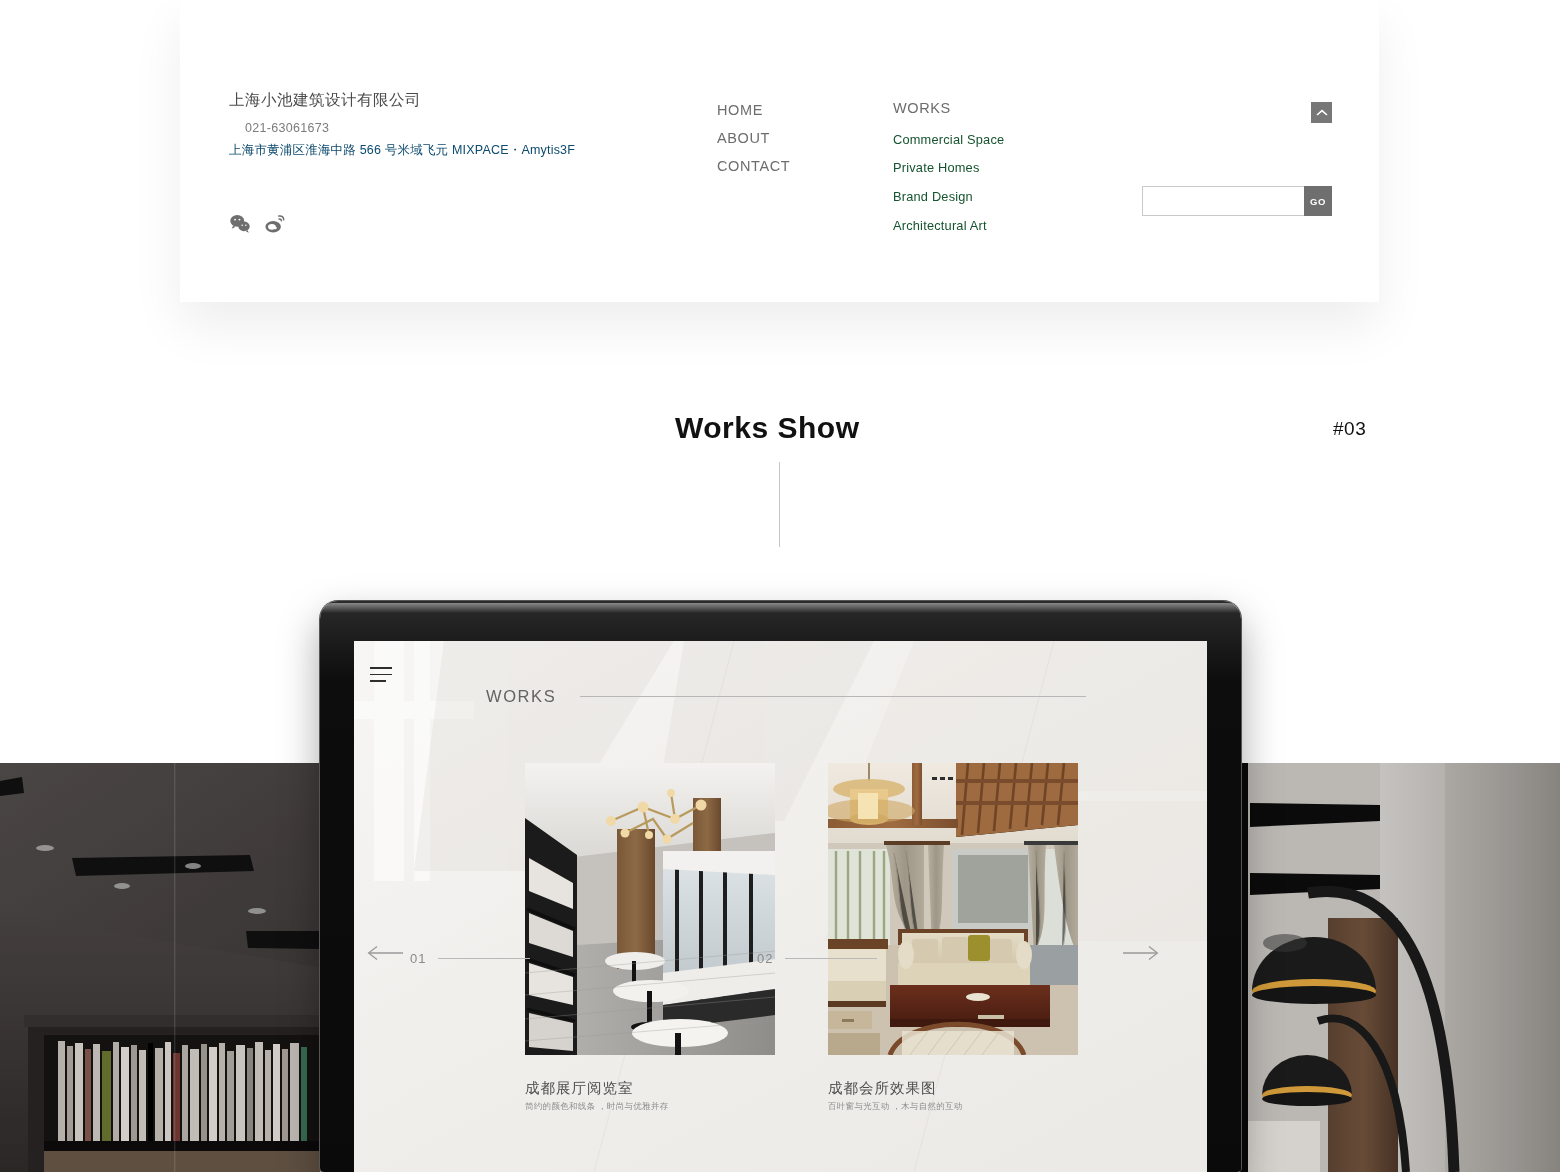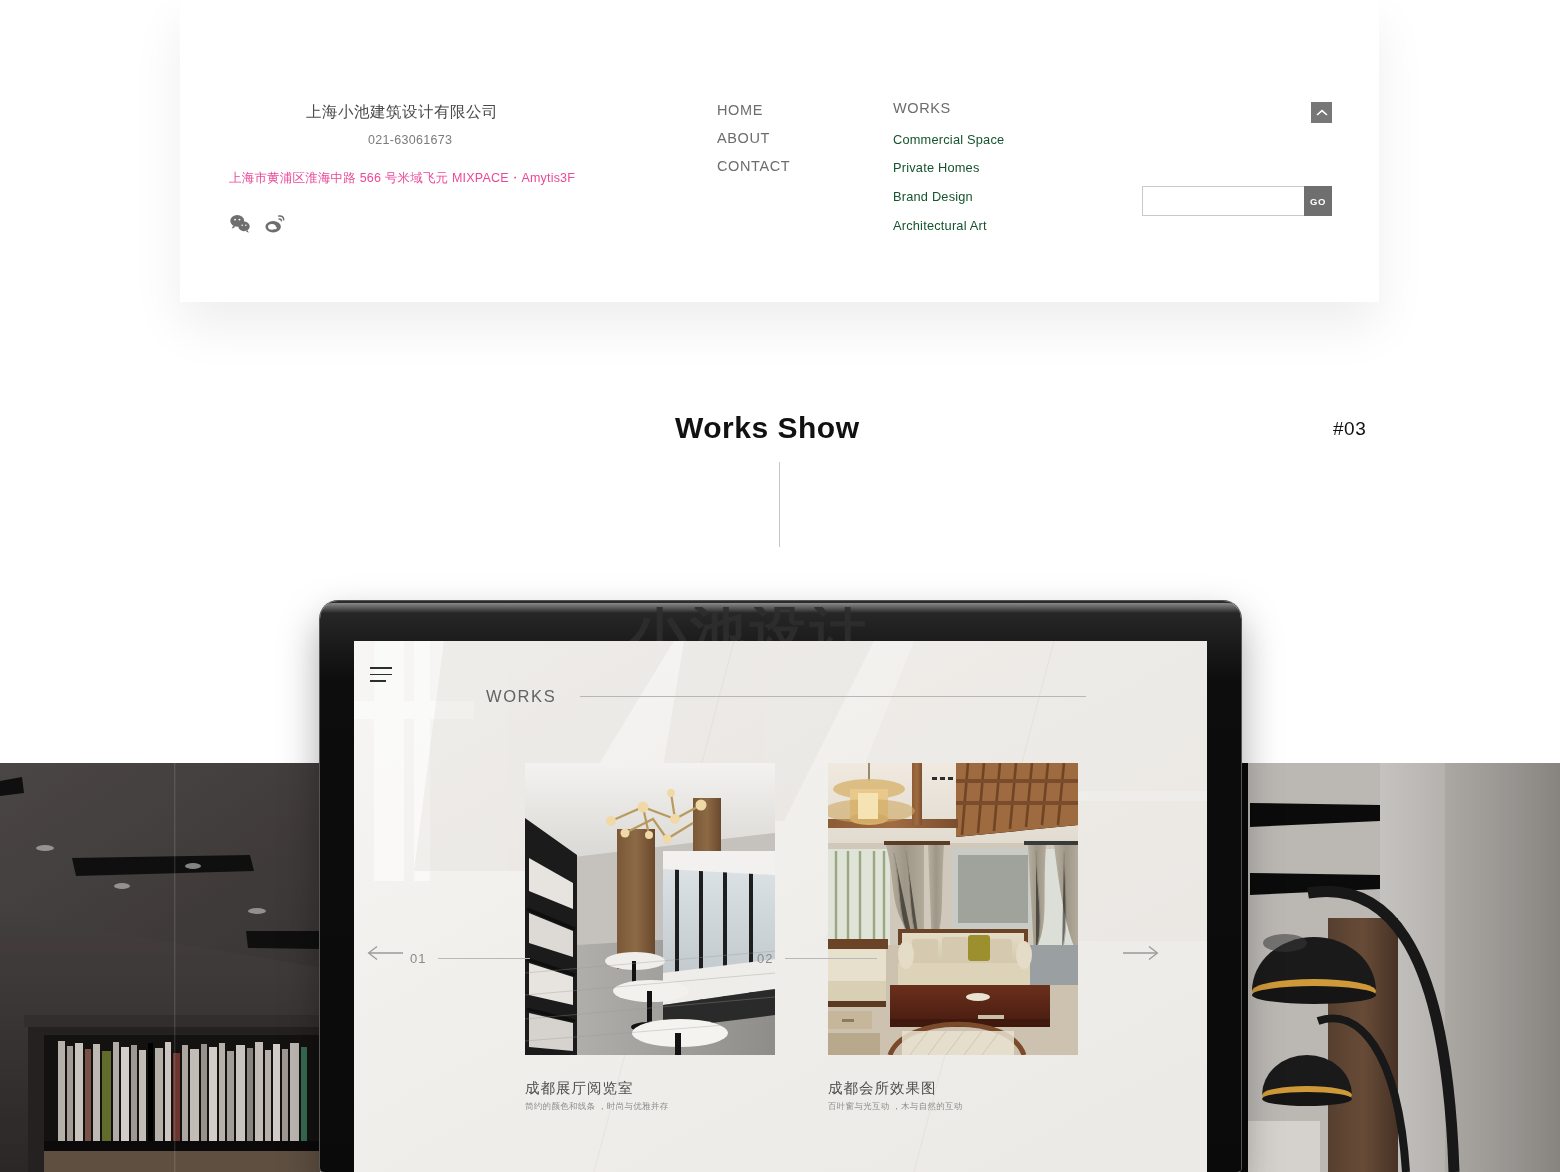--- a/index.html
+++ b/index.html
@@ -12,29 +12,29 @@
 
   
   .footer-card{
     position:absolute; left:180px; top:0; width:1199px; height:302px;
     background:#ffffff;
     box-shadow:0 24px 48px rgba(0,0,0,.07);
     z-index:5;
   }
   .footer-inner{ position:relative; width:100%; height:100%; }
 
-  .company-block{ position:absolute; left:49px; top:104px;text-align:center; }
+  .company-block{ position:absolute; left:49px; top:92px; }
   .company-name{
     font-size:15.5px; color:#4a4a4a; letter-spacing:.5px; line-height:1;
   }
   .company-phone{
     font-size:12.5px; color:#7c7c7c; letter-spacing:.3px; margin-top:14px; line-height:1;padding-left:16px;
   }
   .company-addr{
-    font-size:12.5px; color:#ec4899; letter-spacing:.2px; margin-top:26px; line-height:1;
+    font-size:12.5px; color:#0c4a6e; letter-spacing:.2px; margin-top:10px; line-height:1;
   }
 
   .social-row{ position:absolute; left:49px; top:213px; display:flex; gap:13px; align-items:center;}
   .social-ico{ width:22px; height:22px; display:block; cursor:pointer; }
 
   .nav-main{ position:absolute; left:537px; top:103px; }
   .nav-main a{
     display:block; font-size:14.5px; color:#6d6d6d; letter-spacing:.6px;
     text-decoration:none; margin-bottom:13.5px; line-height:1;
   }
@@ -350,21 +350,20 @@
       <rect x="8" y="358" width="72" height="51" fill="#dedad5"></rect>
       <rect x="0" y="0" width="8" height="409" fill="#0a0a0a"></rect>
       <rect x="0" y="0" width="320" height="409" fill="#000" opacity=".04"></rect>
     </svg>
   </div>
 </div>
 
 <div class="device">
   <div class="device-frame"></div>
   <div class="device-bezel-hl"></div>
-  <div class="device-ghost">小池设计</div>
 
   <div class="device-screen">
 
     <div class="screen-bg">
       <svg width="853" height="531" viewBox="0 0 853 531" preserveAspectRatio="none">
         <defs>
           <linearGradient id="sg" x1="0" y1="0" x2=".85" y2="1">
             <stop offset="0" stop-color="#f7f6f4"></stop>
             <stop offset=".45" stop-color="#f1efec"></stop>
             <stop offset="1" stop-color="#eceae6"></stop>

